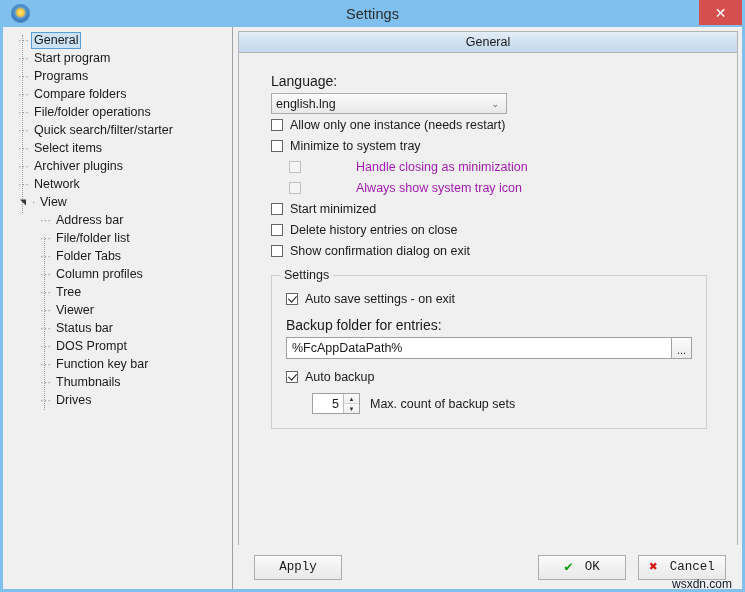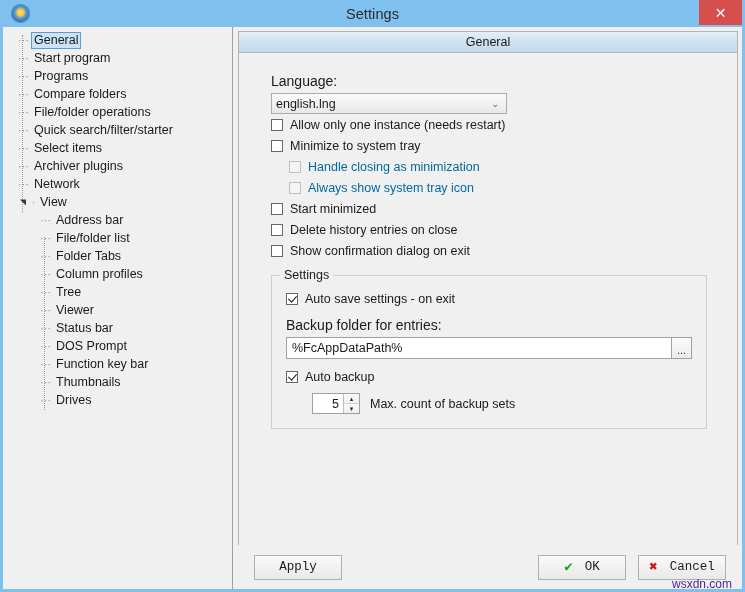--- a/index.html
+++ b/index.html
@@ -209,21 +209,21 @@
 
   .check-row {
     display: flex;
     align-items: center;
     height: 21px;
     font-size: 12.5px;
     color: #1a1a1a;
     cursor: default;
   }
   .check-row.indent { padding-left: 18px; }
-  .check-row.disabled { color: #0369a1; }
+  .check-row.disabled { color: #a21caf; gap: 48px; }
 
   .cb {
     width: 12px;
     height: 12px;
     box-sizing: border-box;
     border: 1px solid #666666;
     background: #ffffff;
     margin-right: 7px;
     position: relative;
     flex: none;
@@ -406,21 +406,21 @@
   }
   .icon-check { color: #18a018; }
   .icon-x { color: #d01414; }
   #footer-spacer { flex: 1; }
 
   #watermark {
     position: absolute;
     right: 6px;
     bottom: -2px;
     font-size: 12px;
-    color: #4c1d95;
+    color: #0f172a;
     user-select: none;
   }
 </style>
 </head>
 <body>
 
 <div id="window">
 
   <div id="titlebar">
     <div id="app-icon"></div>

